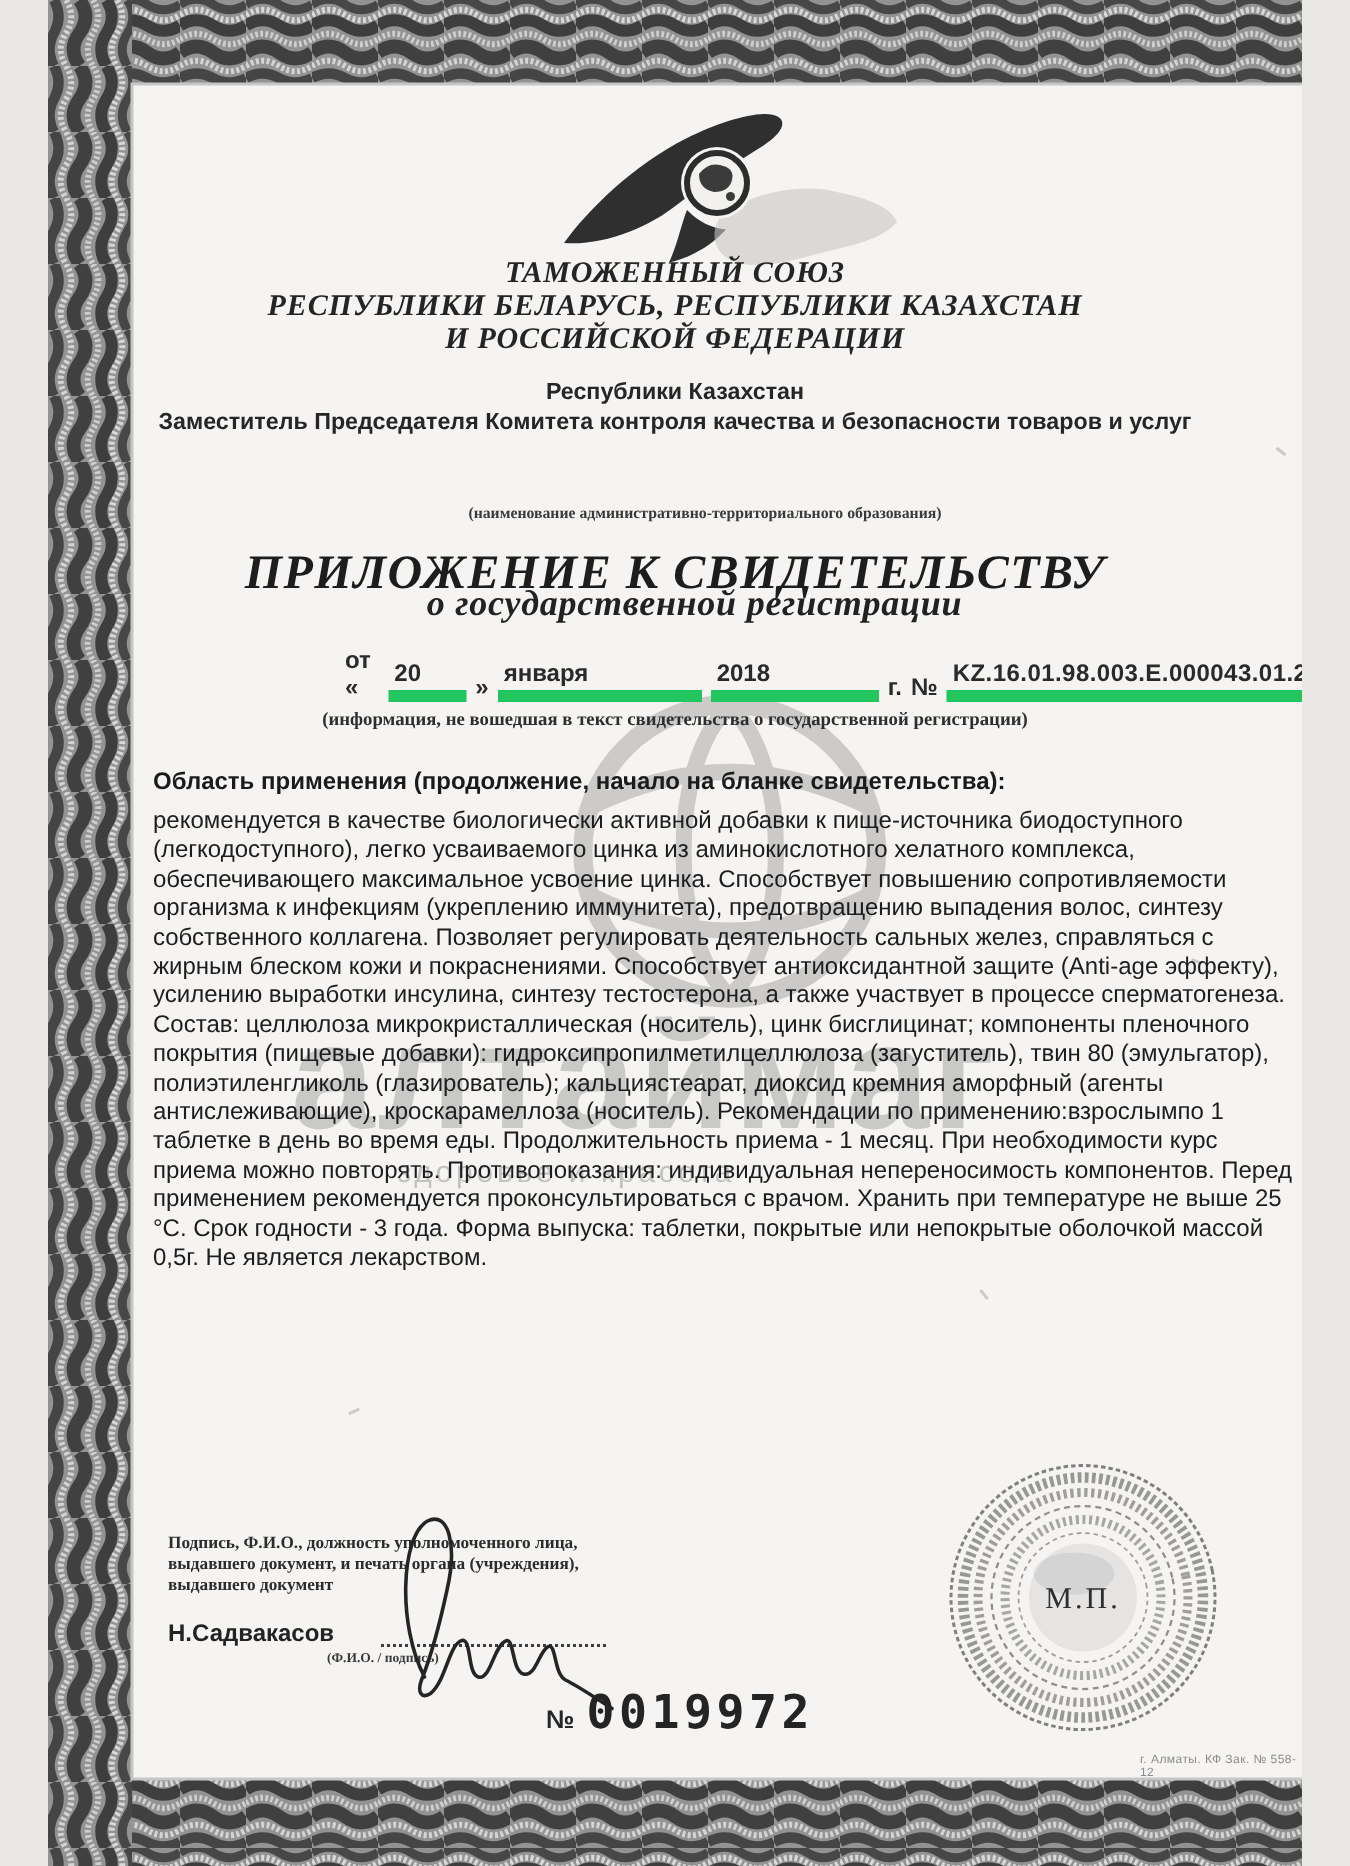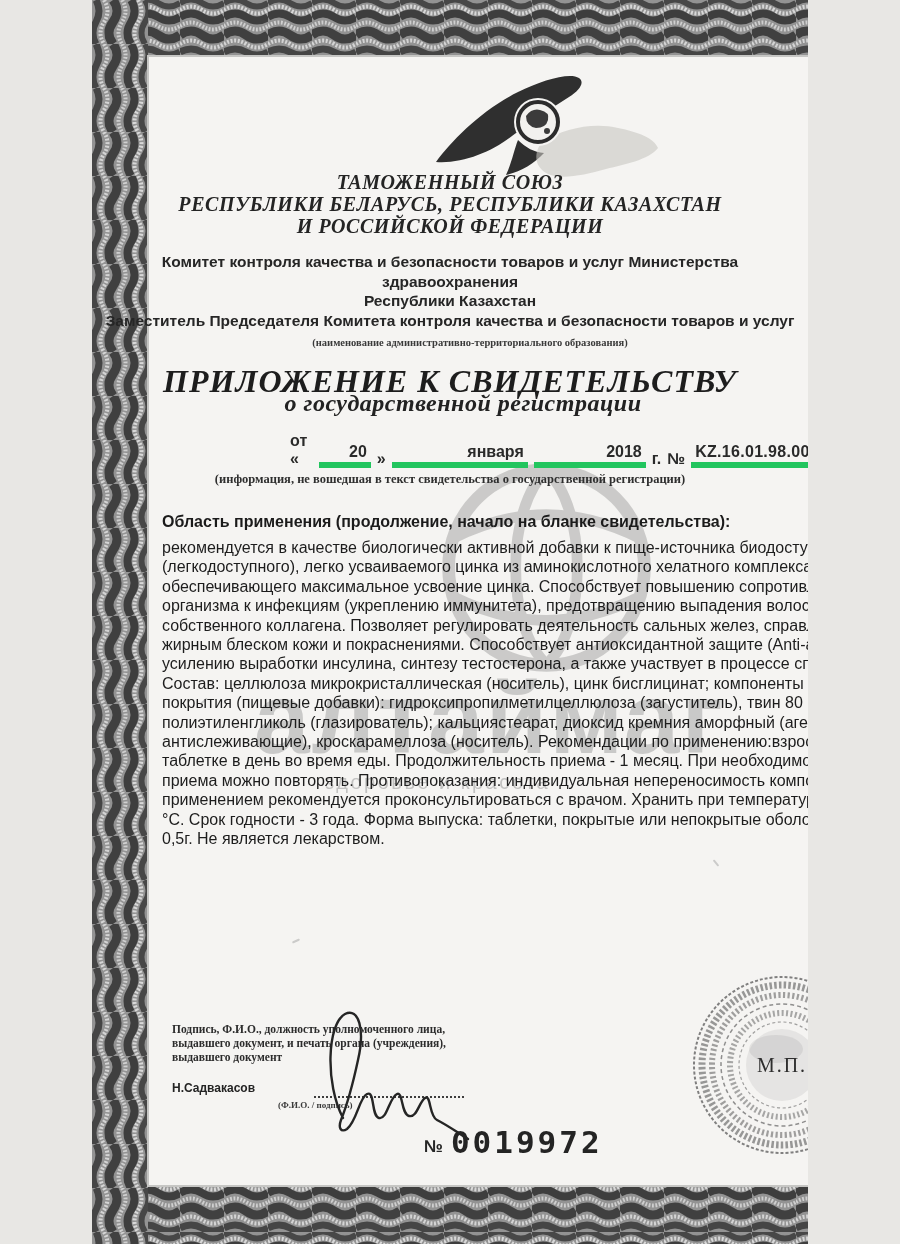--- a/index.html
+++ b/index.html
@@ -3,21 +3,21 @@
 <meta charset="utf-8">
 <style>
   :root{
     --paper:#f3f2ef;
     --paper-inner:#f5f4f2;
     --ink:#1e1e1e;
     --wm:#8f8f8f;
   }
   html,body{margin:0;padding:0;background:#e8e7e4;}
   .page{
-    position:relative;width:716px;height:1244px;margin:0 auto;
+    position:relative;width:836px;height:1244px;margin:0 auto;
     background:var(--paper);overflow:hidden;
     font-family:"Liberation Sans","DejaVu Sans",sans-serif;
     color:var(--ink);
   }
   .abs{position:absolute;}
   svg{display:block;}
 
   
   .border-svg{position:absolute;left:0;top:0;z-index:1;pointer-events:none;}
 
@@ -33,21 +33,21 @@
     font-size:10.5px;color:#3a3a3a;margin-left:40px;}
   .title-main{left:0;right:0;top:351px;text-align:center;z-index:3;margin:12px;
     font-family:"Liberation Serif","DejaVu Serif",serif;font-weight:700;font-style:italic;
     font-size:32px;letter-spacing:1px;color:#1d1d1d;}
   .title-sub{left:0;right:0;top:390px;text-align:center;z-index:3;margin:0;
     font-family:"Liberation Serif","DejaVu Serif",serif;font-weight:700;font-style:italic;
     font-size:24px;letter-spacing:.5px;color:#222;padding-left:26px;}
 
   .date-row{left:198px;top:432px;z-index:3;display:flex;align-items:flex-end;gap:6px;
     font-size:16px;font-weight:700;color:#2a2a2a;}
-  .date-row .u{border-bottom:6px solid #22c55e;text-align:right;padding:0 4px 1px 4px;}
+  .date-row .u{border-bottom:8px solid #22c55e;text-align:left;padding:0 4px 1px 4px;}
   .date-row .day{min-width:44px;}
   .date-row .month{min-width:128px;}
   .date-row .year{min-width:104px;}
   .date-row .number{min-width:240px;letter-spacing:.3px;}
 
   .info-note{left:0;right:0;top:472px;text-align:center;z-index:3;
     font-family:"Liberation Serif","DejaVu Serif",serif;font-weight:700;
     font-size:12.5px;color:#2e2e2e;}
 
   
@@ -60,21 +60,21 @@
   .wm-globe{left:337px;top:450px;width:235px;height:235px;z-index:2;}
   .wm-brand{left:162px;top:668px;z-index:2;font-weight:700;font-size:100px;line-height:1;
     letter-spacing:2px;color:var(--wm);opacity:.42;}
   .wm-tagline{left:233px;top:771px;z-index:2;font-size:20px;letter-spacing:2.5px;
     color:#9a9a9a;opacity:.55;}
 
   
   .sign-label{left:80px;top:1023px;z-index:3;
     font-family:"Liberation Serif","DejaVu Serif",serif;font-weight:700;
     font-size:11.5px;line-height:13.8px;color:#2c2c2c;}
-  .signer-name{left:80px;top:1081px;z-index:3;font-size:12px;font-weight:700;color:#232323;}
+  .signer-name{left:80px;top:1081px;z-index:3;font-size:16px;font-weight:700;color:#232323;}
   .sign-line{left:222px;top:1058px;width:150px;height:38px;z-index:3;
     border-bottom:2px dotted #3d3d3d;}
   .sign-sublabel{left:186px;top:1100px;z-index:3;
     font-family:"Liberation Serif","DejaVu Serif",serif;font-weight:700;
     font-size:9px;color:#3a3a3a;}
   .signature{left:213px;top:1006px;width:170px;height:140px;z-index:4;}
 
   .doc-number{left:332px;top:1127px;z-index:3;display:flex;align-items:flex-end;gap:8px;}
   .doc-number .sign{font-size:17px;font-weight:700;line-height:1;padding-bottom:3px;color:#262626;}
   .doc-number .value{font-family:"DejaVu Sans Mono","Liberation Mono",monospace;
@@ -131,21 +131,20 @@
     <circle cx="125" cy="61" r="3" fill="#3b3b3b"></circle>
   </svg>
 
   <div class="abs union">
     <div>ТАМОЖЕННЫЙ СОЮЗ</div>
     <div>РЕСПУБЛИКИ БЕЛАРУСЬ, РЕСПУБЛИКИ КАЗАХСТАН</div>
     <div>И РОССИЙСКОЙ ФЕДЕРАЦИИ</div>
   </div>
 
   <div class="abs authority">
-    <div>Комитет контроля качества и безопасности товаров и услуг Министерства здравоохранения</div>
     <div>Республики Казахстан</div>
     <div>Заместитель Председателя Комитета контроля качества и безопасности товаров и услуг</div>
   </div>
 
   <div class="abs territory-note">(наименование административно-территориального образования)</div>
 
   <h1 class="abs title-main">ПРИЛОЖЕНИЕ К СВИДЕТЕЛЬСТВУ</h1>
   <h2 class="abs title-sub">о государственной регистрации</h2>
 
   <div class="abs date-row">

